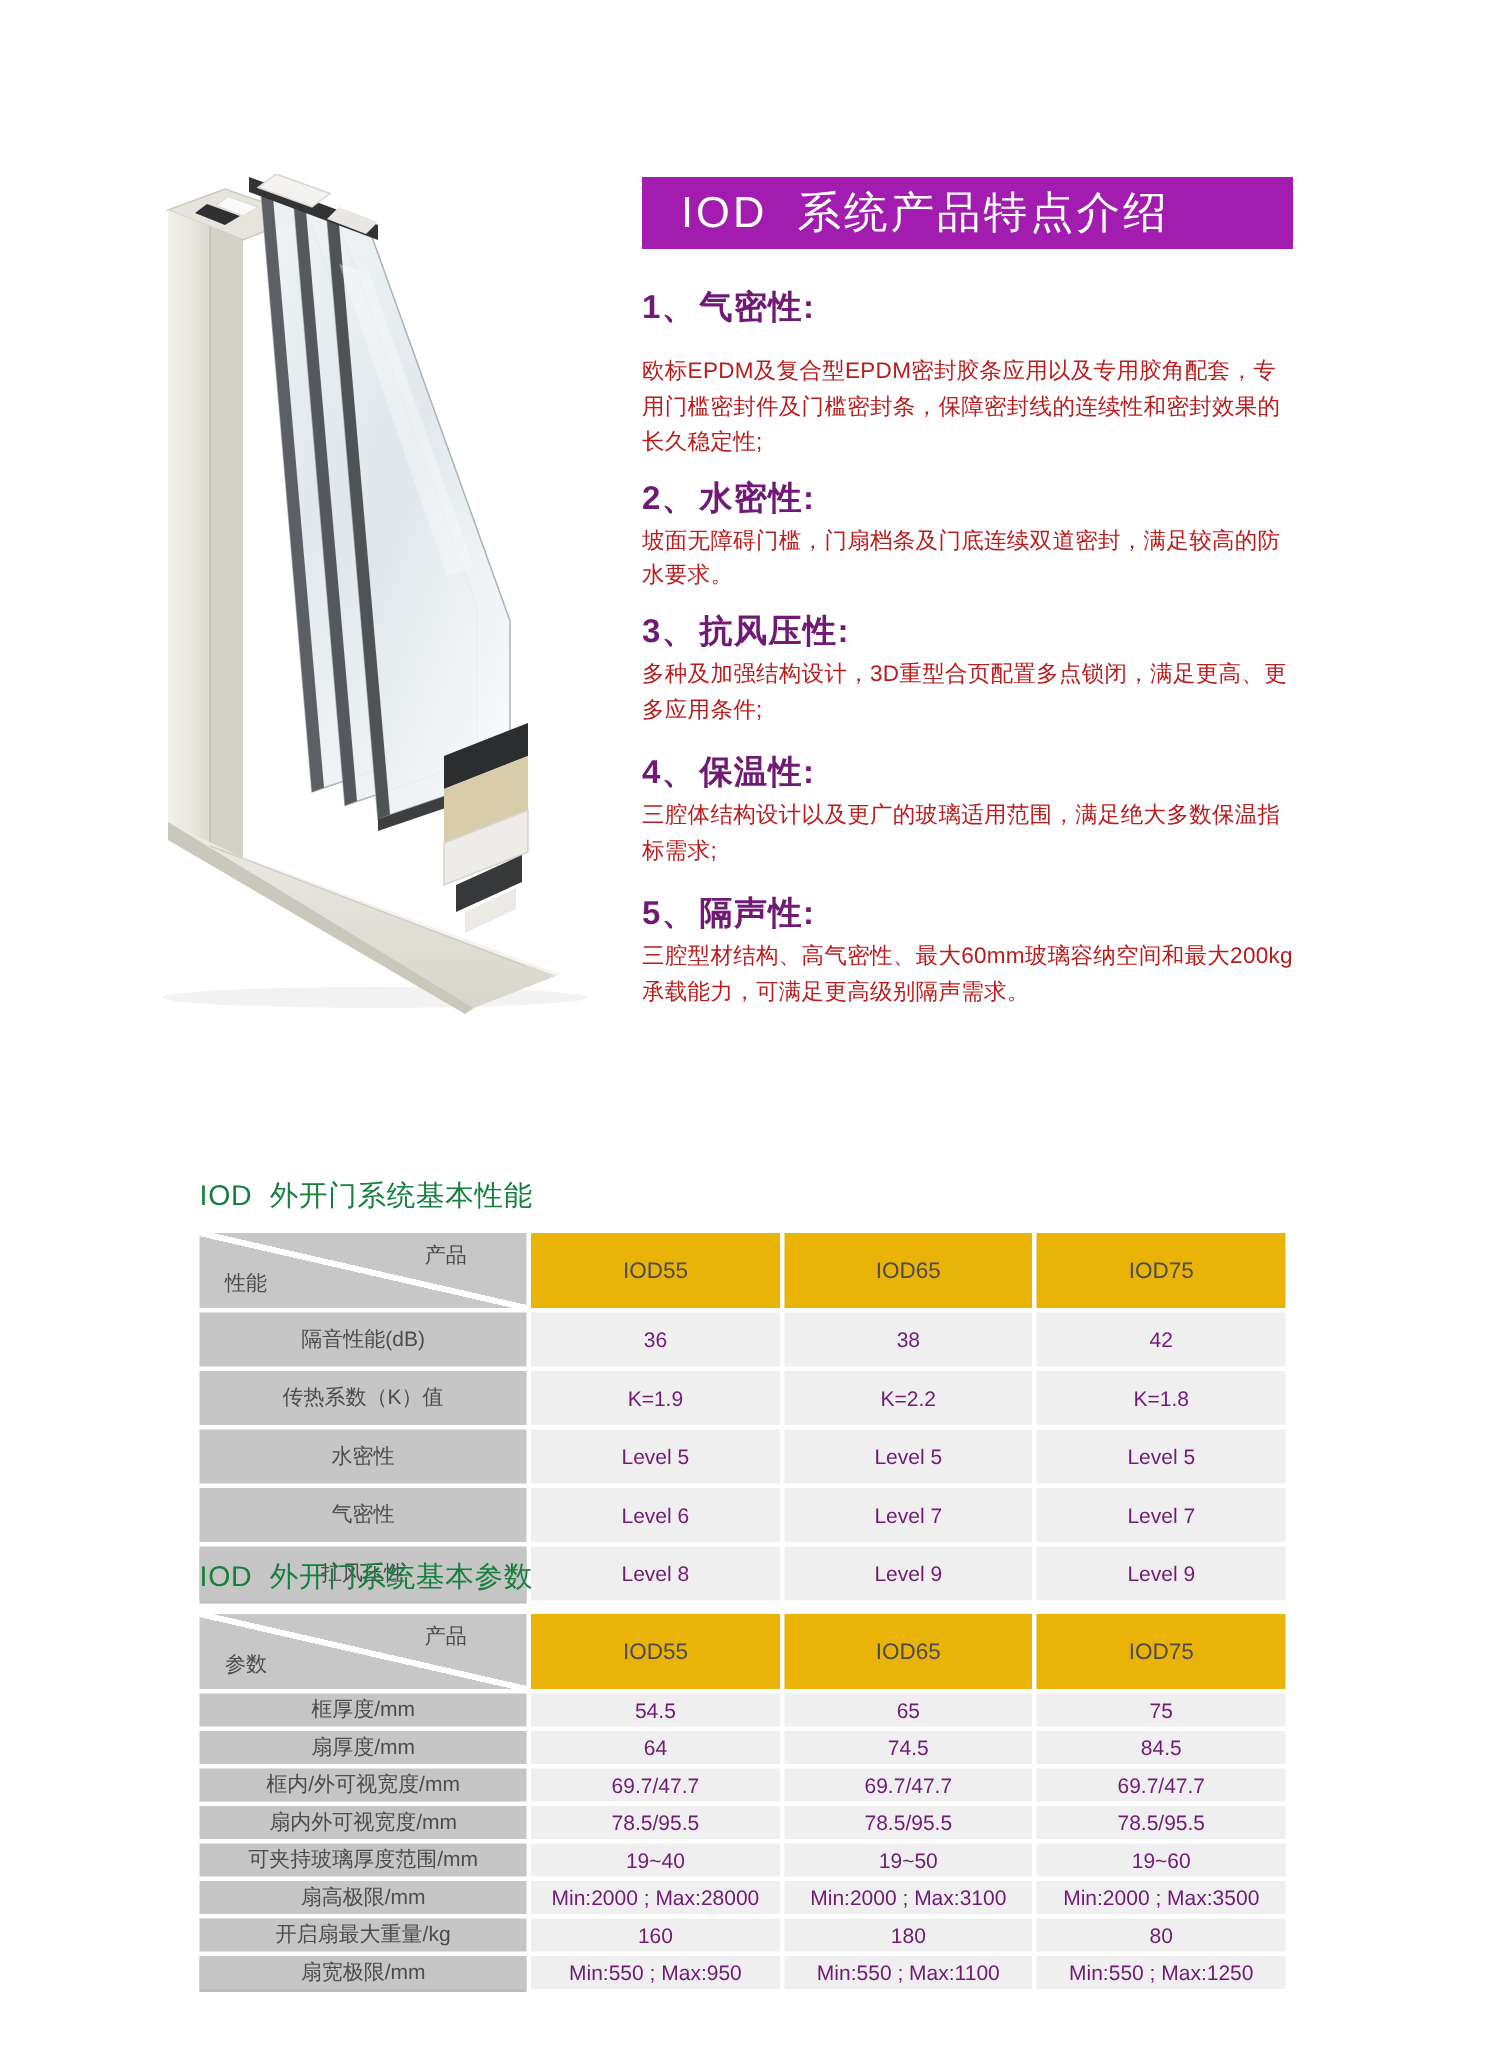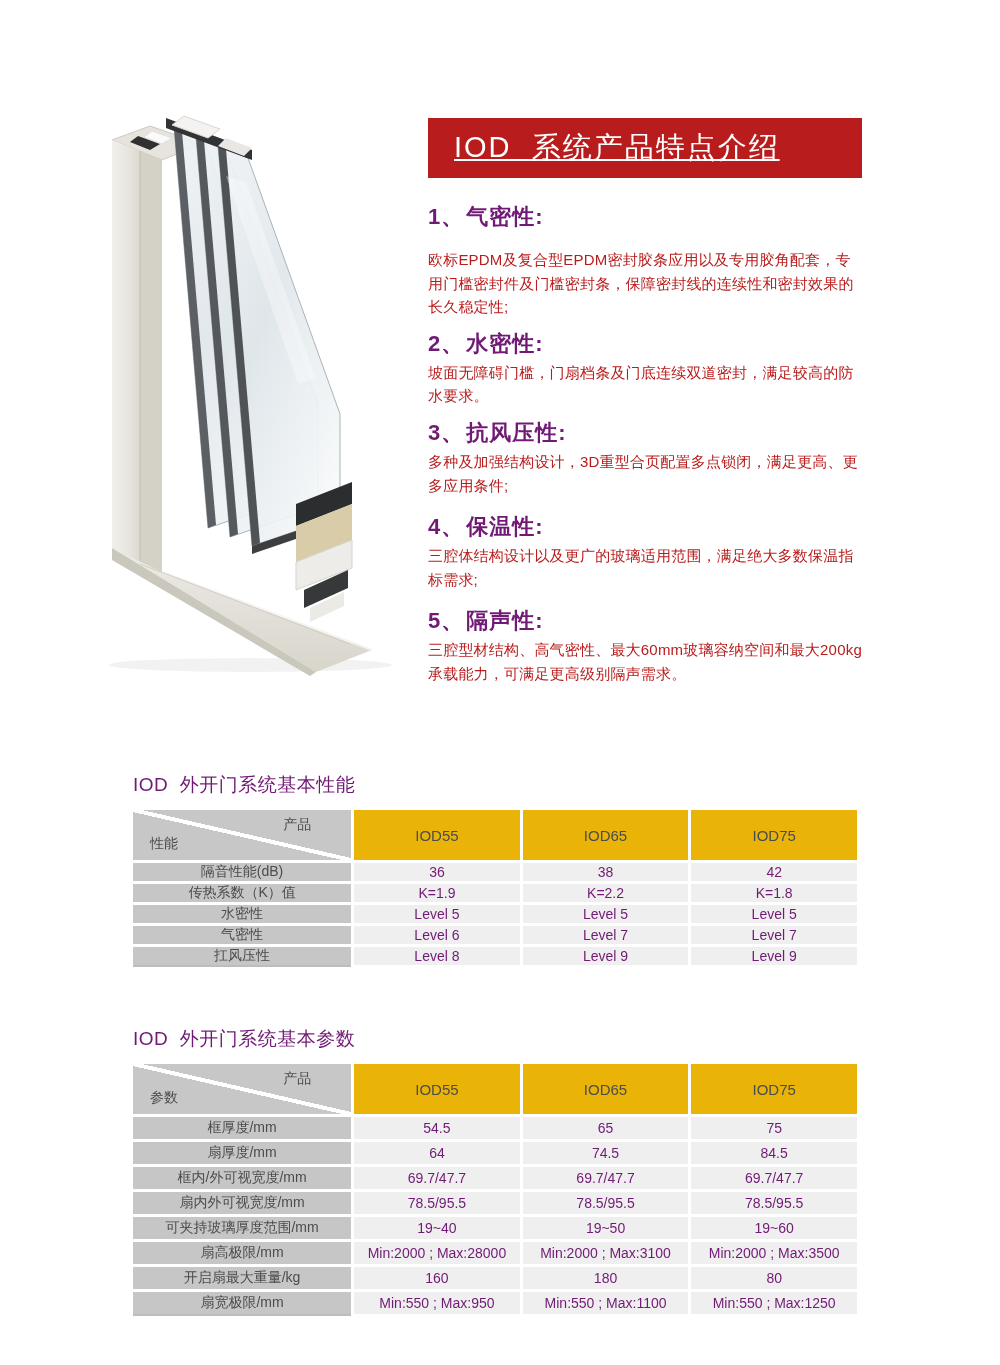--- a/index.html
+++ b/index.html
@@ -5,48 +5,48 @@
   html,body{margin:0;padding:0;background:#ffffff;}
   .page{
     position:relative;width:1000px;height:1365px;margin:0 auto;background:#ffffff;
     font-family:"Liberation Sans","DejaVu Sans",sans-serif;color:#3e3e40;overflow:hidden;
   }
   
   .product-image{position:absolute;left:100px;top:116px;width:315px;height:560px;}
   
   .features{position:absolute;left:428px;top:118px;width:434px;}
   .features-bar{
-    height:60px;background:#b91c1c;color:#ffffff;display:flex;align-items:center;
+    height:48px;background:#a21caf;color:#ffffff;display:flex;align-items:center;
     padding-left:26px;box-sizing:border-box;font-size:29px;letter-spacing:2px;
-    white-space:pre;font-weight:400;text-decoration:underline;
+    white-space:pre;font-weight:400;
   }
   .feature{margin-top:12px;}
   .feature h3{
     margin:0;font-size:22px;font-weight:bold;color:#701a75;letter-spacing:1px;line-height:1.2;
   }
   .feature h3 .num{margin-right:2px;}
   .feature p{
     margin:4px 0 0 0;font-size:15px;color:#b91c1c;line-height:1.56;letter-spacing:0.2px;
   }
   .feature.first{margin-top:26px;}
   .feature.first p{margin-top:18px;}
   .feature.gap-lg{margin-top:17px;}
   
   .table-block{position:absolute;left:133px;width:730px;}
   .tb1{top:772px;}
   .tb2{top:1026px;}
-  .table-title{font-size:19px;color:#701a75;margin:0 0 9px 0;font-weight:500;white-space:pre;letter-spacing:0.5px;}
+  .table-title{font-size:19px;color:#15803d;margin:12px 0 9px 0;font-weight:500;white-space:pre;letter-spacing:0.5px;}
   table.ptable{border-collapse:separate;border-spacing:3px;margin-left:-3px;width:730px;table-layout:fixed;}
   table.ptable th,table.ptable td{padding:0;text-align:center;font-weight:400;}
   .col-label{width:216px;}
   .col-val{width:164px;}
   .ptable thead th{background:#eab308;height:50px;font-size:15px;color:#4b4c4e;}
   .ptable td.label{background:#c6c6c6;font-size:14px;color:#4b4c4e;}
   .ptable td.val{background:#f0efef;font-size:14px;color:#701a75;}
-  .t1 td{height:18px;margin-left:45px;}
+  .t1 td{height:36px;margin-left:45px;}
   .t2 td{height:22px;}
   .ptable tbody tr:last-child td.label{box-shadow:0 2px 0 #bdbdbd;}
   
   th.corner{
     position:relative;
     background:linear-gradient(to top right,
       #c7c7c7 calc(50% - 2px),
       #ffffff calc(50% - 2px),
       #ffffff calc(50% + 2px),
       #c7c7c7 calc(50% + 2px)) !important;

